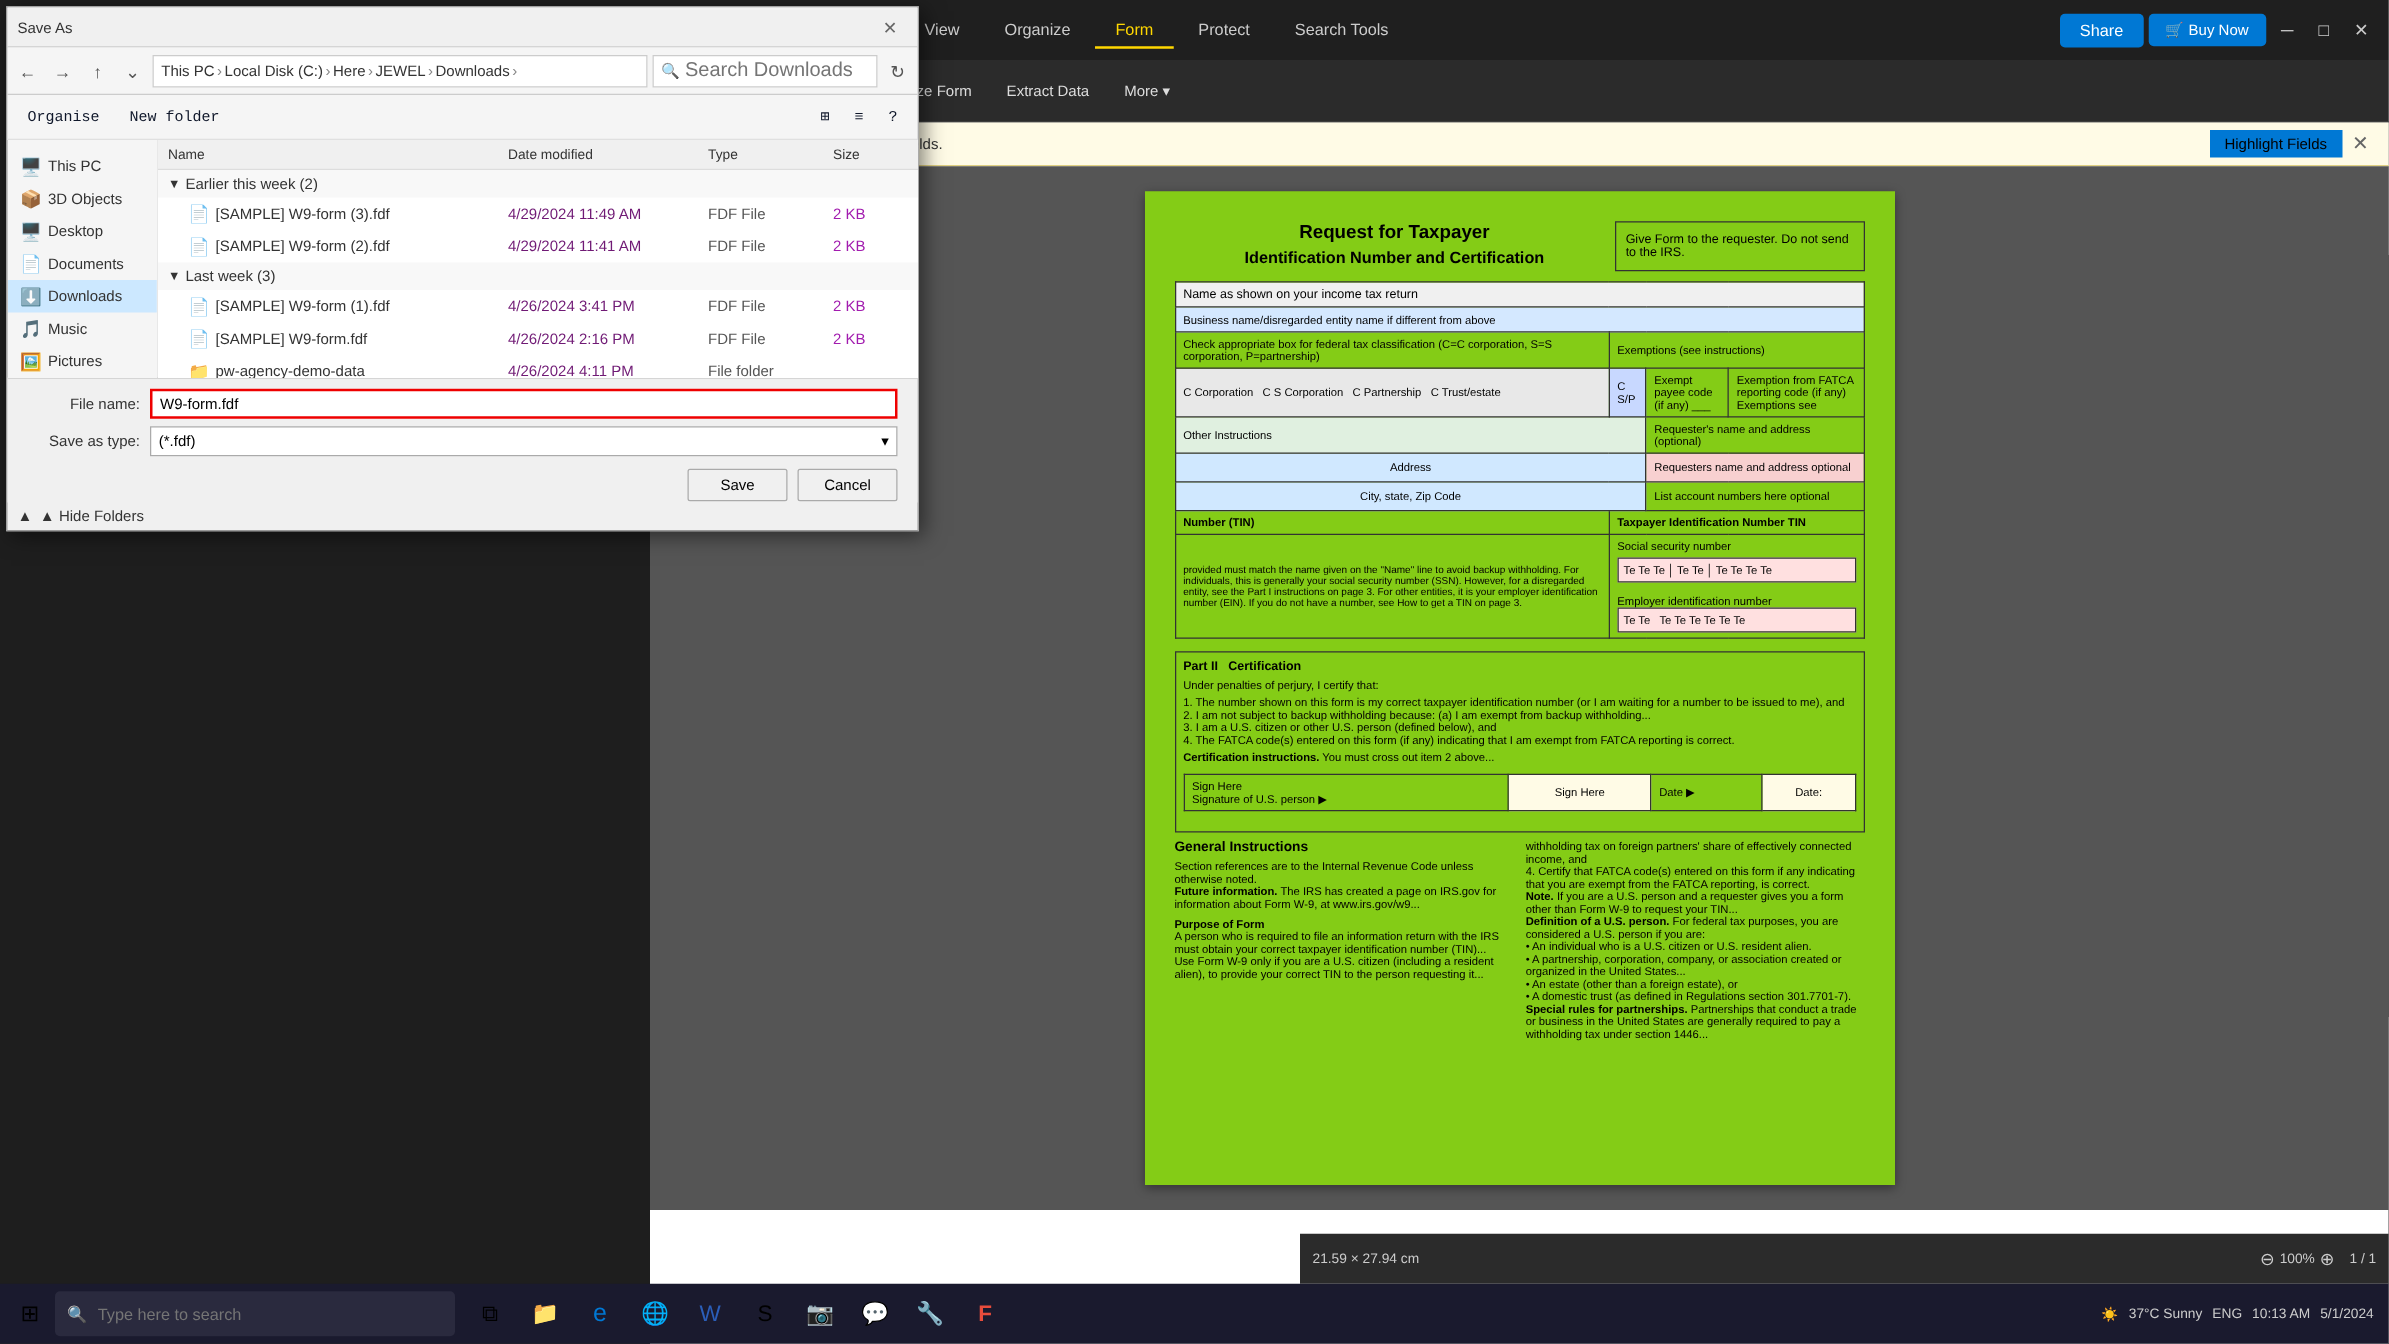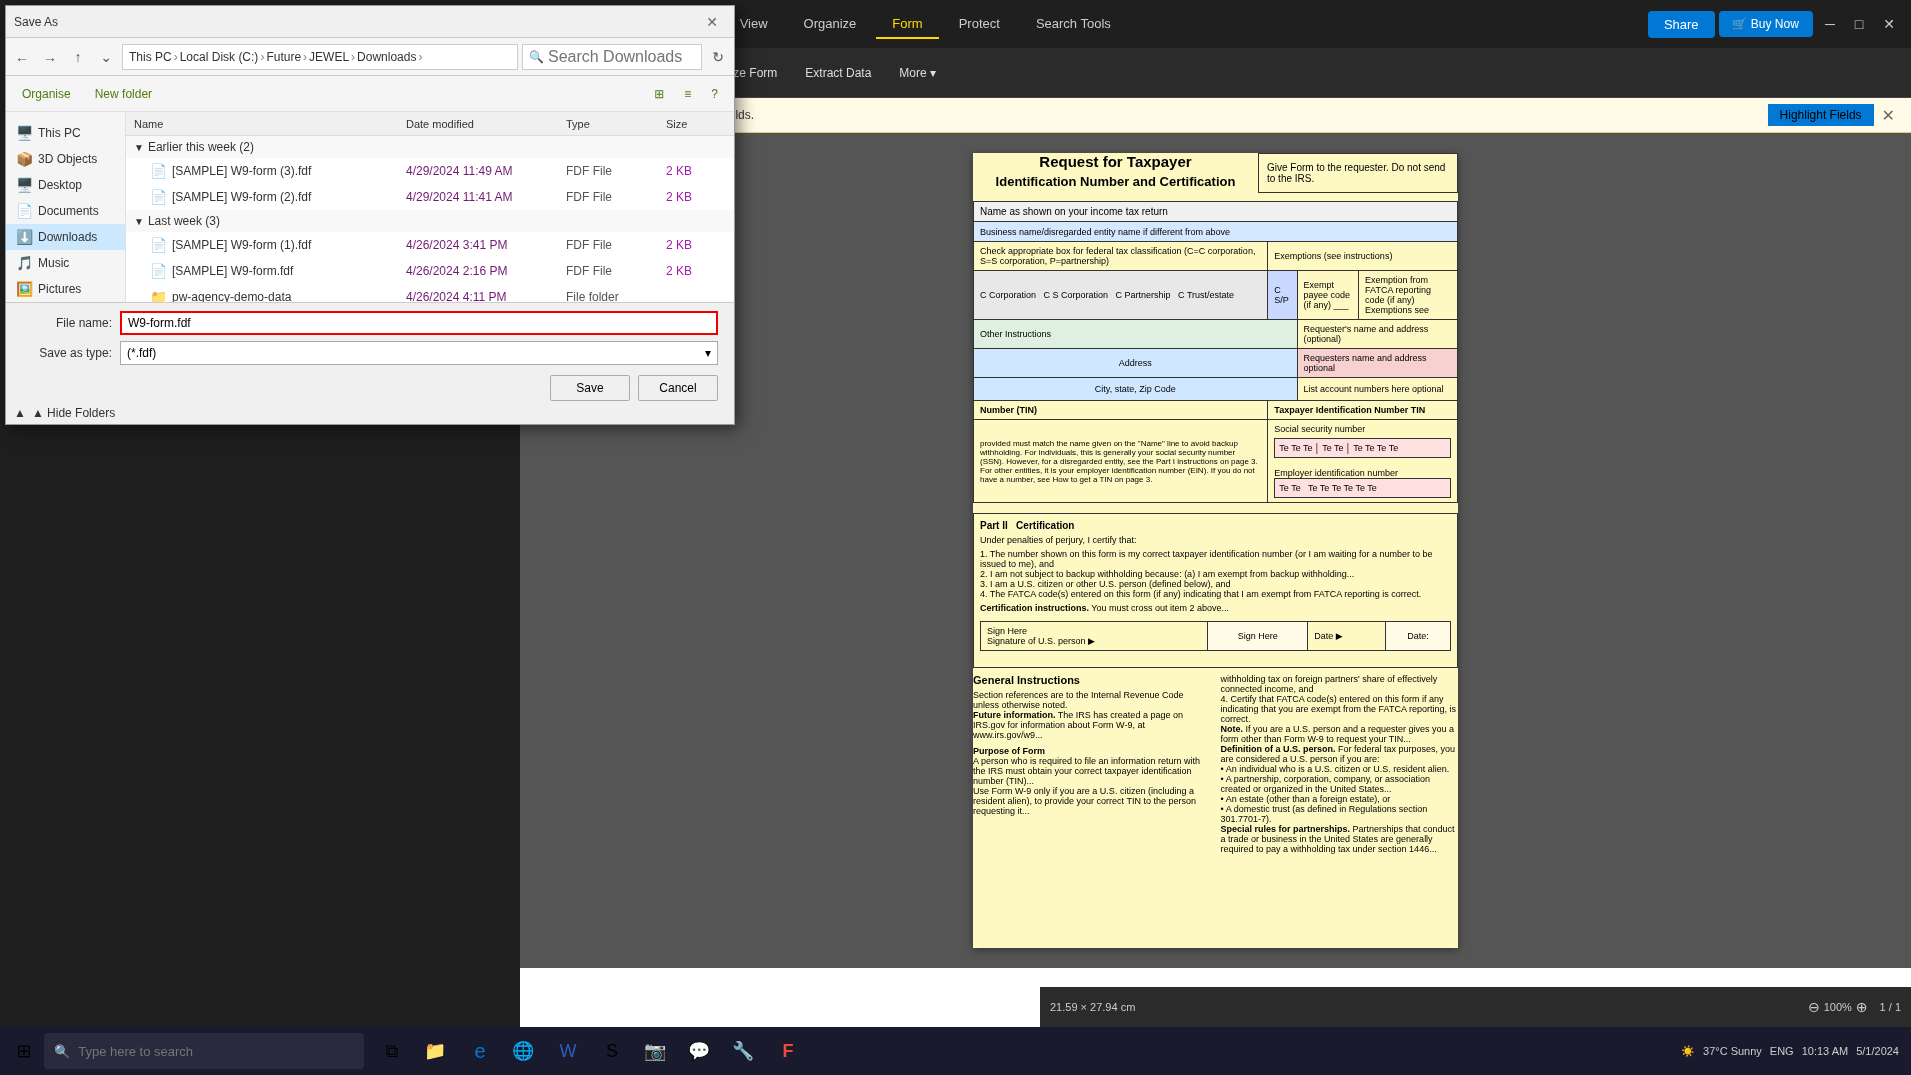--- a/index.html
+++ b/index.html
@@ -19,21 +19,21 @@
     
     .dialog-addressbar { height: 38px; background: #f5f5f5; display: flex; align-items: center; padding: 0 4px; gap: 4px; border-bottom: 1px solid #ccc; }
     .nav-btn { width: 24px; height: 24px; display: flex; align-items: center; justify-content: center; cursor: pointer; background: transparent; border: none; color: #555; font-size: 14px; }
     .breadcrumb-bar { flex: 1; height: 26px; background: white; border: 1px solid #ccc; display: flex; align-items: center; padding: 0 6px; font-size: 12px; color: #333; gap: 2px; }
     .breadcrumb-sep { color: #888; }
     .search-box { width: 180px; height: 26px; background: white; border: 1px solid #ccc; display: flex; align-items: center; padding: 0 6px; gap: 4px; }
     .search-box input { border: none; outline: none; background: transparent; font-size: 16px; flex: 1; }
 
     
     .dialog-toolbar { height: 36px; background: #f5f5f5; display: flex; align-items: center; padding: 0 8px; gap: 8px; border-bottom: 1px solid #e0e0e0; }
-    .toolbar-btn { font-size: 12px; color: #4d7c0f; cursor: pointer; background: transparent; border: none; padding: 4px 8px; }
+    .toolbar-btn { font-size: 12px; color: #0f172a; cursor: pointer; background: transparent; border: none; padding: 4px 8px; font-family: Liberation Mono, monospace; }
 
     
     .dialog-main { flex: 1; display: flex; overflow: hidden; }
 
     
     .dialog-nav { width: 120px; background: #f5f5f5; border-right: 1px solid #e0e0e0; padding: 8px 0; overflow-y: auto; }
     .nav-item { display: flex; align-items: center; padding: 5px 10px; cursor: pointer; gap: 6px; font-size: 12px; color: #333; }
     .nav-item.active { background: #cce8ff; }
     .nav-icon { width: 16px; height: 16px; font-size: 14px; flex-shrink: 0; }
 
@@ -150,21 +150,21 @@
 
     <div class="notification-bar">
       <span>This PDF contains interactive form fields.</span>
       <div style="display:flex; align-items:center; gap:8px;">
         <button style="background:#0078d4; color:#000000; border:none; padding:4px 12px; cursor:pointer; font-size:12px;">Highlight Fields</button>
         <button class="notif-close">✕</button>
       </div>
     </div>
 
     <div class="pdf-view-area">
-      <div style="width: 485px; background: #fef9c3; box-shadow: 0 2px 8px rgba(0,0,0,0.4); font-size: 10px;">
+      <div style="width: 600px; background: #84cc16; padding: 24px; box-shadow: 0 2px 8px rgba(0,0,0,0.4); font-size: 10px;">
         <div style="display:flex; justify-content: space-between; align-items: flex-start; margin-bottom: 8px;">
           <div style="flex:1;">
             <div style="font-size:15px; font-weight: bold; text-align: center; margin-bottom: 4px;">Request for Taxpayer</div>
             <div style="font-size:13px; font-weight: bold; text-align: center;">Identification Number and Certification</div>
           </div>
           <div style="width: 200px; border: 1px solid #333; padding: 8px; font-size: 10px;">
             Give Form to the requester. Do not send to the IRS.
           </div>
         </div>
 
@@ -287,21 +287,21 @@
     <div class="dialog-addressbar">
       <button class="nav-btn">←</button>
       <button class="nav-btn">→</button>
       <button class="nav-btn">↑</button>
       <button class="nav-btn">⌄</button>
       <div class="breadcrumb-bar">
         <span>This PC</span>
         <span class="breadcrumb-sep"> › </span>
         <span>Local Disk (C:)</span>
         <span class="breadcrumb-sep"> › </span>
-        <span>Future</span>
+        <span>Here</span>
         <span class="breadcrumb-sep"> › </span>
         <span>JEWEL</span>
         <span class="breadcrumb-sep"> › </span>
         <span>Downloads</span>
         <span class="breadcrumb-sep"> › </span>
       </div>
       <div class="search-box">
         <span>🔍</span>
         <input type="text" placeholder="Search Downloads" style="">
       </div>

